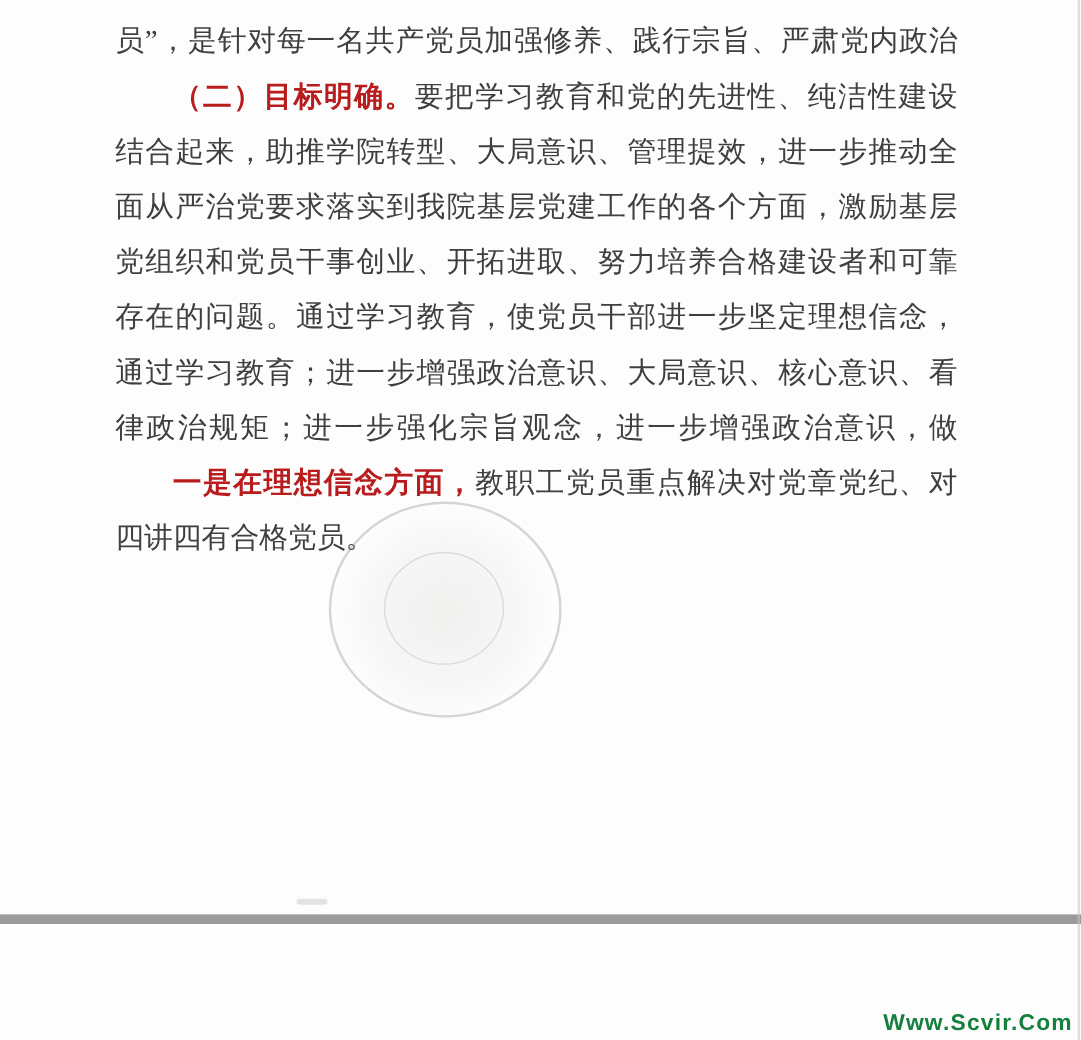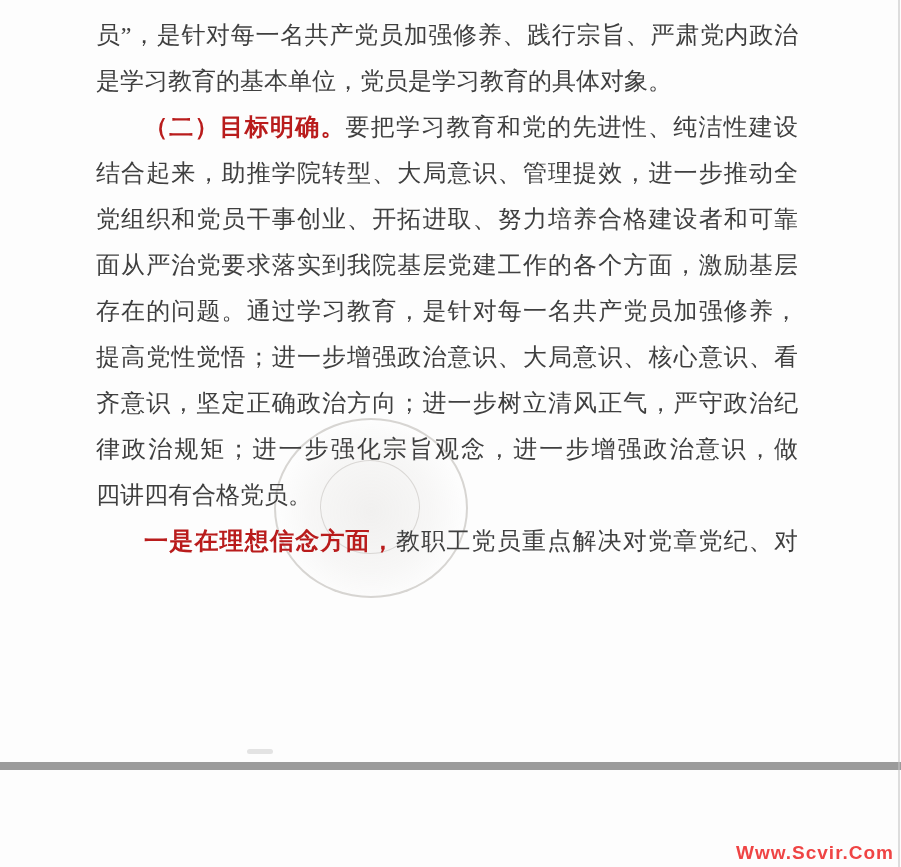--- a/index.html
+++ b/index.html
@@ -95,46 +95,44 @@
   }
   
   .watermark {
     position: absolute;
     right: 7px;
     top: 842px;
     font-family: "Liberation Sans", "DejaVu Sans", sans-serif;
     font-size: 19px;
     font-weight: bold;
     letter-spacing: 1px;
-    color: #ef4444;
+    color: #15803d;
     z-index: 4;
   }
 </style>
 </head>
 <body>
 
 <div class="page">
 
   <div class="stamp">
     <div class="stamp-inner"></div>
   </div>
 
   <div class="text-block">
       <div class="doc-line">员”，是针对每一名共产党员加强修养、践行宗旨、严肃党内政治</div>
-      <div class="doc-line last">是学习教育的基本单位，党员是学习教育的具体对象。</div>
       <div class="doc-line" style="text-indent: 2em;"><b>（二）目标明确。</b>要把学习教育和党的先进性、纯洁性建设</div>
       <div class="doc-line">结合起来，助推学院转型、大局意识、管理提效，进一步推动全</div>
+      <div class="doc-line">面从严治党要求落实到我院基层党建工作的各个方面，激励基层</div>
       <div class="doc-line">党组织和党员干事创业、开拓进取、努力培养合格建设者和可靠</div>
-      <div class="doc-line">面从严治党要求落实到我院基层党建工作的各个方面，激励基层</div>
-      <div class="doc-line">存在的问题。通过学习教育，是针对每一名共产党员加强修养，</div>
-      <div class="doc-line">提高党性觉悟；进一步增强政治意识、大局意识、核心意识、看</div>
-      <div class="doc-line">齐意识，坚定正确政治方向；进一步树立清风正气，严守政治纪</div>
+      <div class="doc-line">存在的问题。通过学习教育，使党员干部进一步坚定理想信念，</div>
+      <div class="doc-line">通过学习教育；进一步增强政治意识、大局意识、核心意识、看</div>
       <div class="doc-line">律政治规矩；进一步强化宗旨观念，进一步增强政治意识，做</div>
+      <div class="doc-line" style="text-indent: 2em;"><b>一是在理想信念方面，</b>教职工党员重点解决对党章党纪、对</div>
       <div class="doc-line last">四讲四有合格党员。</div>
-      <div class="doc-line" style="text-indent: 2em;"><b>一是在理想信念方面，</b>教职工党员重点解决对党章党纪、对</div>
     </div>
 
   <div class="smudge"></div>
 
   <div class="separator-bar"></div>
 
   <div class="edge-line"></div>
 
   <div class="watermark">Www.Scvir.Com</div>
 

